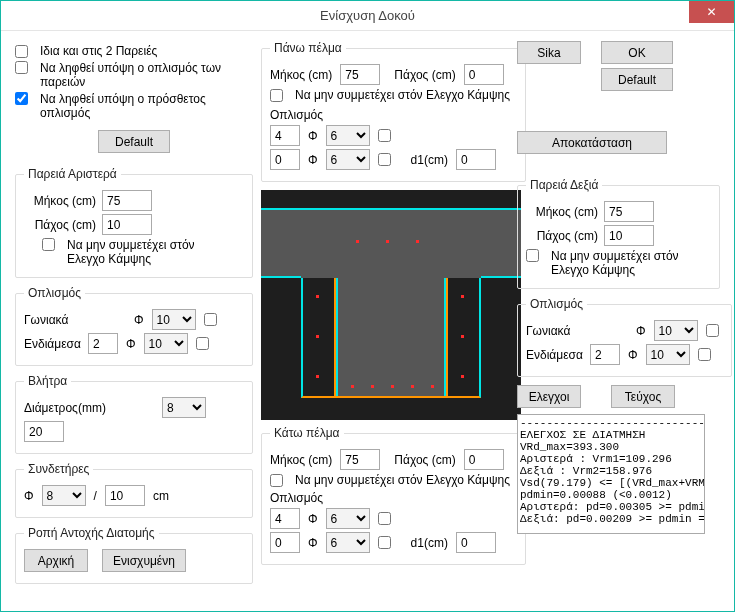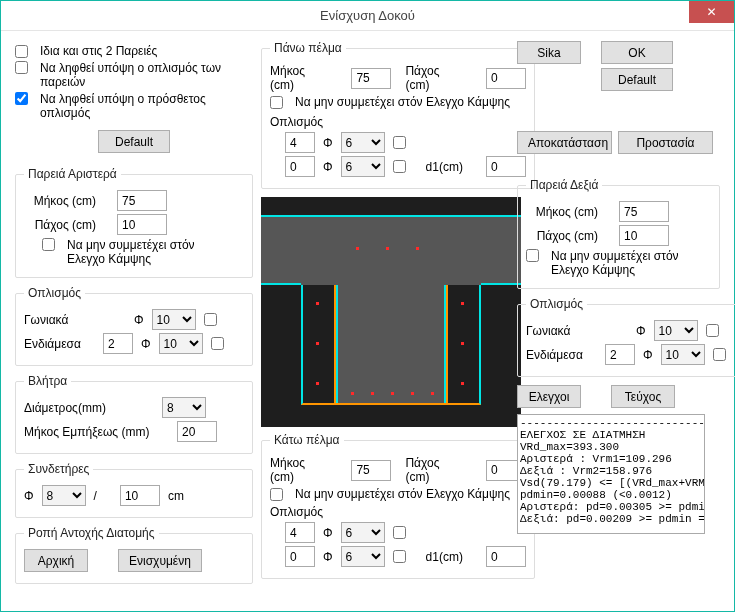--- a/index.html
+++ b/index.html
@@ -10,21 +10,21 @@
 .closebtn { position: absolute; right: 0; top: 0; width: 45px; height: 22px; background: #c75050; color: #fff; display: flex; align-items: center; justify-content: center; cursor: pointer; font-size: 14px; }
 .col { position: absolute; }
 .colL { left: 14px; top: 40px; width: 238px; }
 .colM { left: 260px; top: 40px; width: 265px; }
 .colR { left: 516px; top: 40px; width: 190px; }
 
 fieldset { border: 1px solid #ddd; border-radius: 2px; margin: 0 0 8px 0; padding: 6px 8px 8px 8px; }
 legend { padding: 0 4px; color: #222; }
 .row { display: flex; align-items: center; gap: 8px; margin: 3px 0; }
 .chk { margin: 0 4px 0 0; }
-input[type="text"] { border: 1px solid #aaa; padding: 2px 4px; height: 21px; background: #fff; margin-left: 15px; }
+input[type="text"] { border: 1px solid #aaa; padding: 2px 4px; height: 21px; background: #fff; }
 select { border: 1px solid #aaa; height: 21px; background: #f3f3f3; }
 .btn { border: 1px solid #adadad; background: #e1e1e1; padding: 2px 10px; min-width: 72px; height: 23px; cursor: pointer; }
 .btn.wide { min-width: 95px; }
 .btn.small { min-width: 64px; }
 
 .textarea { width: 188px; height: 120px; border: 1px solid #aaa; font-family: "Courier New", monospace; font-size: 11px; padding: 2px; overflow: auto; white-space: nowrap; background: #fff; }
 
 .diagram { width: 260px; height: 230px; background: #1e1e1e; position: relative; margin: 6px 0; }
 .slab { position: absolute; left: 0; top: 18px; width: 260px; height: 70px; background: #565656; }
 .slab-top { position: absolute; left: 0; top: 18px; width: 260px; height: 2px; background: #00e5e5; }
@@ -100,39 +100,38 @@
         </div>
     </fieldset>
 
     <fieldset>
       <legend>Βλήτρα</legend>
       <div class="row">
           <label style="width:130px">Διάμετρος(mm)</label>
           <select style="width:44px"><option>8</option></select>
         </div>
       <div class="row">
-          <label style="width:130px">Μήκος Εμπήξεως (mm)</label>
           <input type="text" style="width: 40px;" value="20">
         </div>
     </fieldset>
 
     <fieldset>
       <legend>Συνδετήρες</legend>
       <div class="row">
           <span>Φ</span>
           <select style="width:44px"><option>8</option></select>
           <span>/</span>
           <input type="text" style="width: 40px;" value="10">
           <span>cm</span>
         </div>
     </fieldset>
 
     <fieldset>
       <legend>Ροπή Αντοχής Διατομής</legend>
-      <div class="row" style="gap:30px">
+      <div class="row" style="gap:14px">
           <button class="btn small">Αρχική</button>
           <button class="btn small">Ενισχυμένη</button>
         </div>
     </fieldset>
   </div>
 
   <div class="col colM">
     <fieldset>
       <legend>Πάνω πέλμα</legend>
       <div class="row">
@@ -220,21 +219,20 @@
   <div class="col colR">
     <div style="display:flex;gap:20px;align-items:flex-start">
       <button class="btn small">Sika</button>
       <div class="right-top-btns">
         <button class="btn">OK</button>
         <button class="btn">Default</button>
       </div>
     </div>
     <div style="margin-top:40px;display:flex;gap:6px">
       <button class="btn wide" style="width:150px">Αποκατάσταση</button>
-      <button class="btn wide" style="width:150px">Προστασία</button>
     </div>
 
     <fieldset style="margin-top:24px">
       <legend>Παρειά Δεξιά</legend>
       <div class="row" style="justify-content:flex-start;gap:6px">
           <label style="width:72px;text-align:right">Μήκος (cm)</label>
           <input type="text" style="width: 50px;" value="75">
         </div>
       <div class="row" style="justify-content:flex-start;gap:6px">
           <label style="width:72px;text-align:right">Πάχος (cm)</label>

